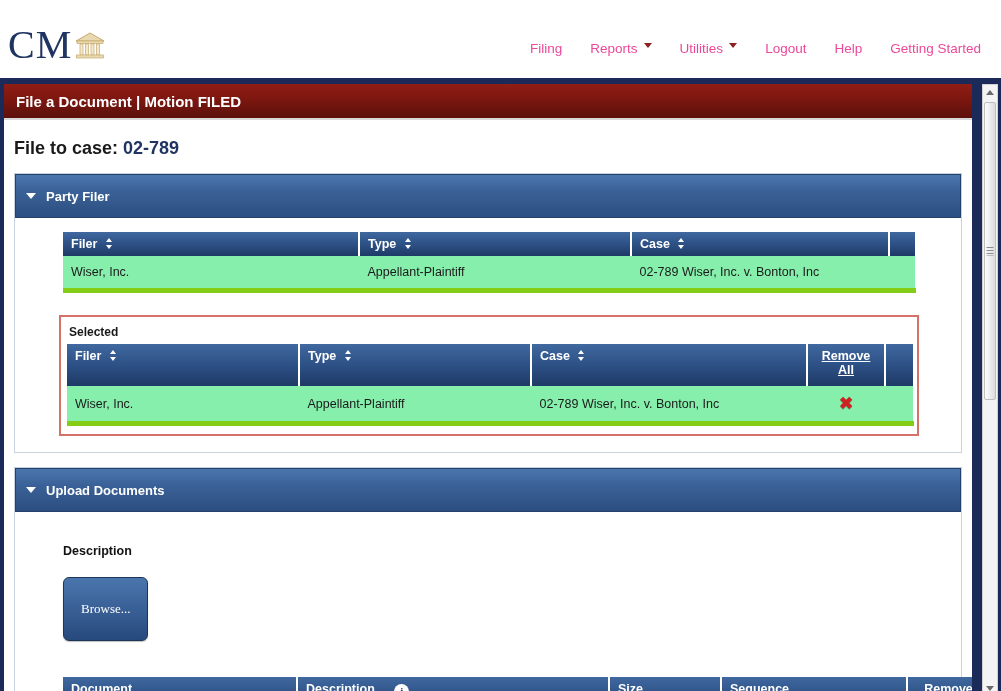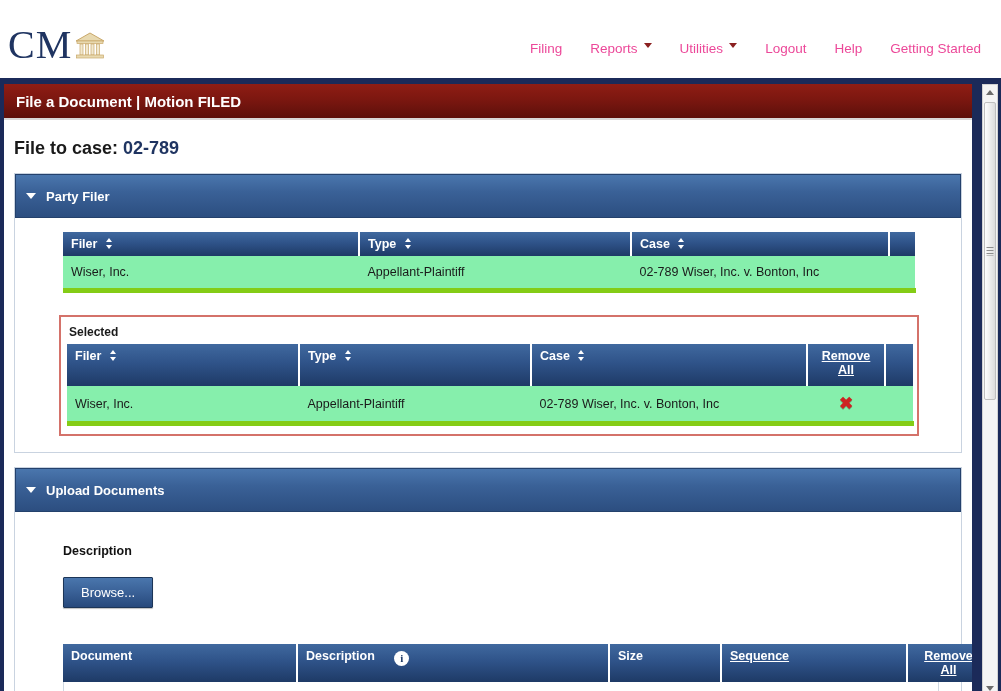--- a/index.html
+++ b/index.html
@@ -167,23 +167,23 @@
   }
   .caretbar {
     position: absolute; left: 4px; top: 4px; width: 1px; height: 17px; background: #333;
   }
   .txtwrap { position: relative; display: inline-block; }
 
   .btn {
     margin-top: 14px;
     background: linear-gradient(to bottom, #4a76ad 0%, #3a6197 48%, #27497c 100%);
     color: #fff; font-size: 13px;
-    border: 1px solid #1c3557; border-radius: 1px;
-    padding: 7px 17px; cursor: pointer;
-    font-family: Liberation Sans, sans-serif;
+    border: 1px solid #1c3557; border-radius: 6px;
+    padding: 23px 17px; cursor: pointer;
+    font-family: Liberation Serif, serif;
     box-shadow: 0 1px 1px rgba(0,0,0,0.25);
   }
 
   .doc-table-wrap { margin: 36px 0 0 48px; width: 876px; }
   .doc-table { width: 876px; }
   .doc-table th { height: 36px; vertical-align: middle; }
   .doc-table th.d1 { width: 234px; }
   .doc-table th.d2 { width: 312px; }
   .doc-table th.d3 { width: 112px; }
   .doc-table th.d4 { width: 186px; text-decoration: underline; }

